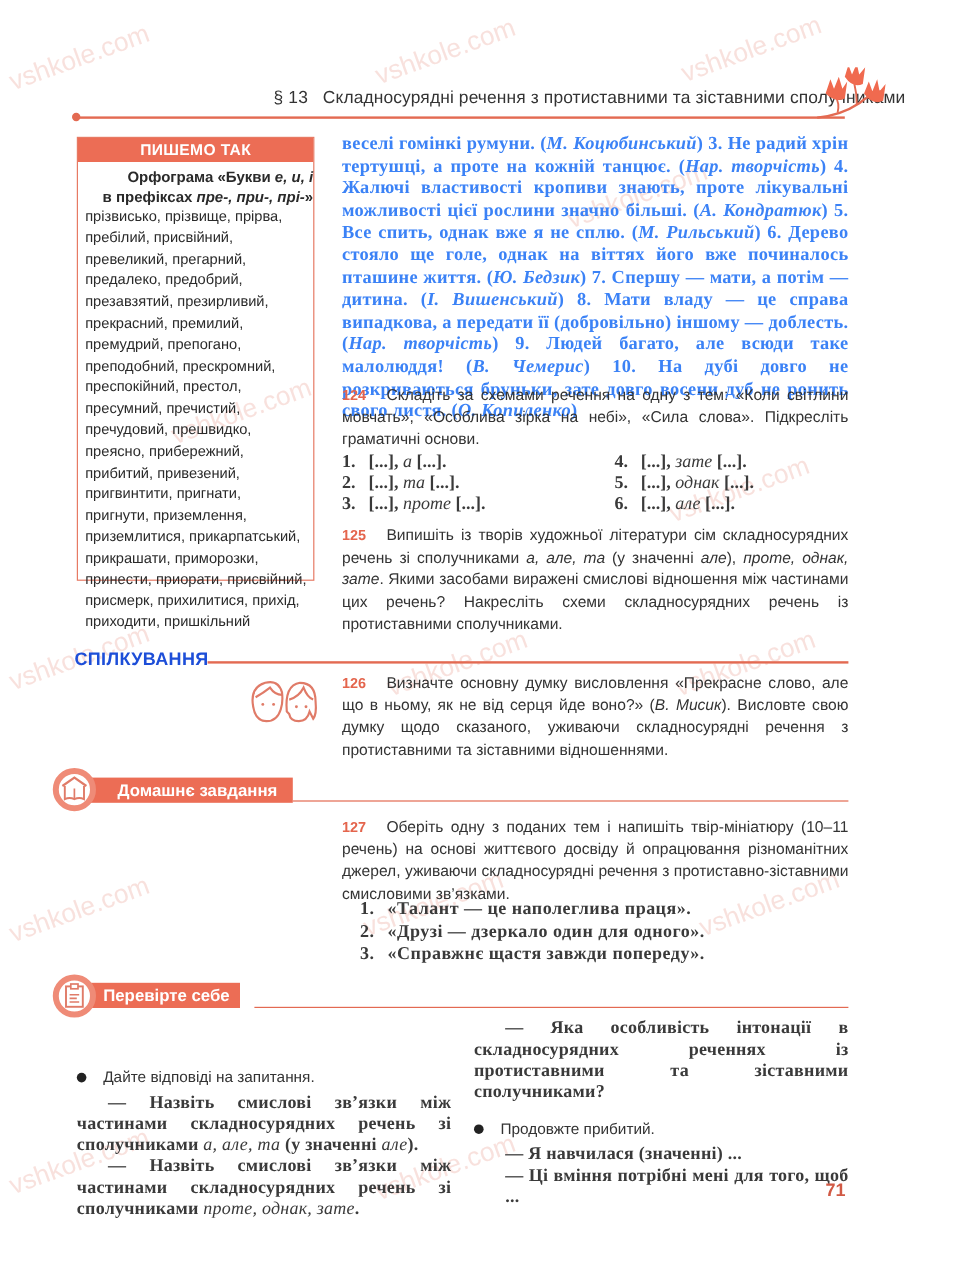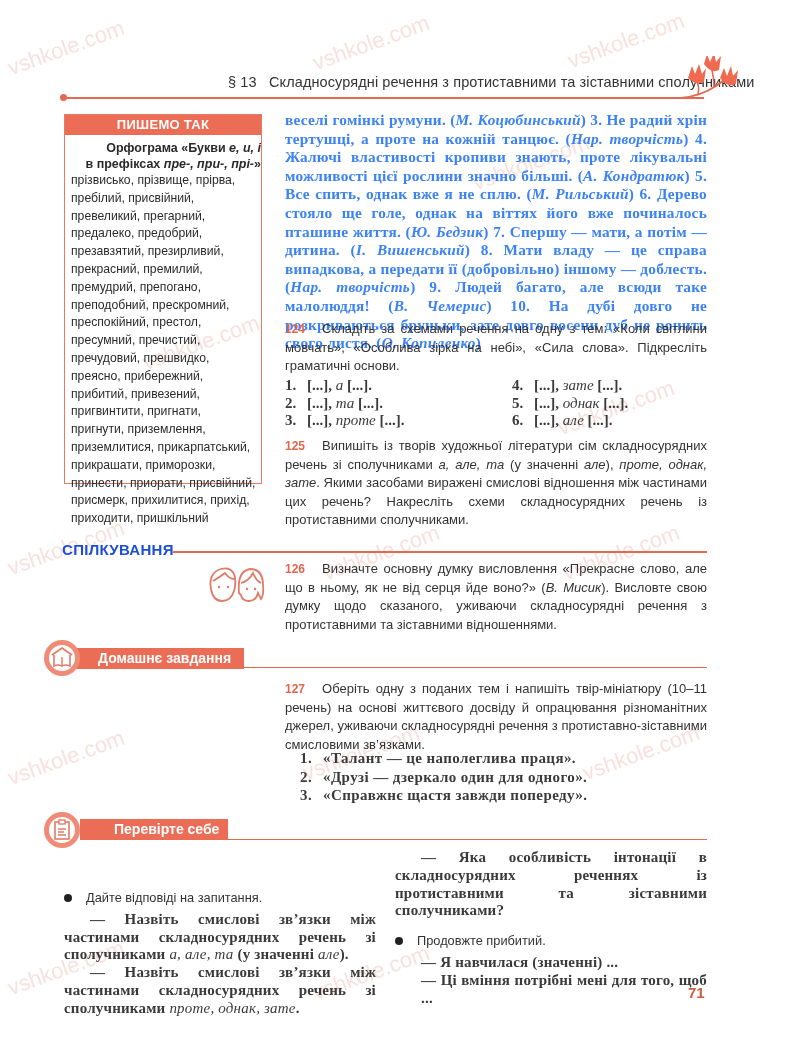--- a/index.html
+++ b/index.html
@@ -173,21 +173,21 @@
   <div class="main-text sans-text" style="top:680px">
     <span class="ex-num">127</span><span>Оберіть одну з поданих тем і напишіть твір-мініатюру (10–11 речень) на основі життєвого досвіду й опрацювання різноманітних джерел, уживаючи складносурядні речення з протиставно-зіставними смисловими зв’язками.</span>
   </div>
   <div class="themes">
     <div><span class="n">1.</span><span>«Талант — це наполеглива праця».</span></div>
     <div><span class="n">2.</span><span>«Друзі — дзеркало один для одного».</span></div>
     <div><span class="n">3.</span><span>«Справжнє щастя завжди попереду».</span></div>
   </div>
 
   <div class="section-line" style="left:212px;top:839px;width:495px;height:1px"></div>
-  <div class="banner" style="left:80px;top:819px;width:148px">Перевірте себе</div>
+  <div class="banner" style="left:52px;top:819px;width:148px">Перевірте себе</div>
   <div class="icon-circle" style="left:44px;top:812px">
     <svg viewBox="0 0 26 26" width="26" height="26">
       <rect x="6" y="5" width="14" height="17" fill="none" stroke="#e07b68" stroke-width="1.6"></rect>
       <rect x="10" y="3" width="6" height="4" fill="#fff" stroke="#e07b68" stroke-width="1.4"></rect>
       <path d="M9 12 H17 M9 15 H15 M9 18 H17" stroke="#e07b68" stroke-width="1.3"></path>
     </svg>
   </div>
 
   <div class="check-col" style="left:64px;top:849px;width:312px">
     <div class="plain" style="margin-bottom:4px"><span class="bullet"></span><span>Дайте відповіді на запитання.</span></div>

